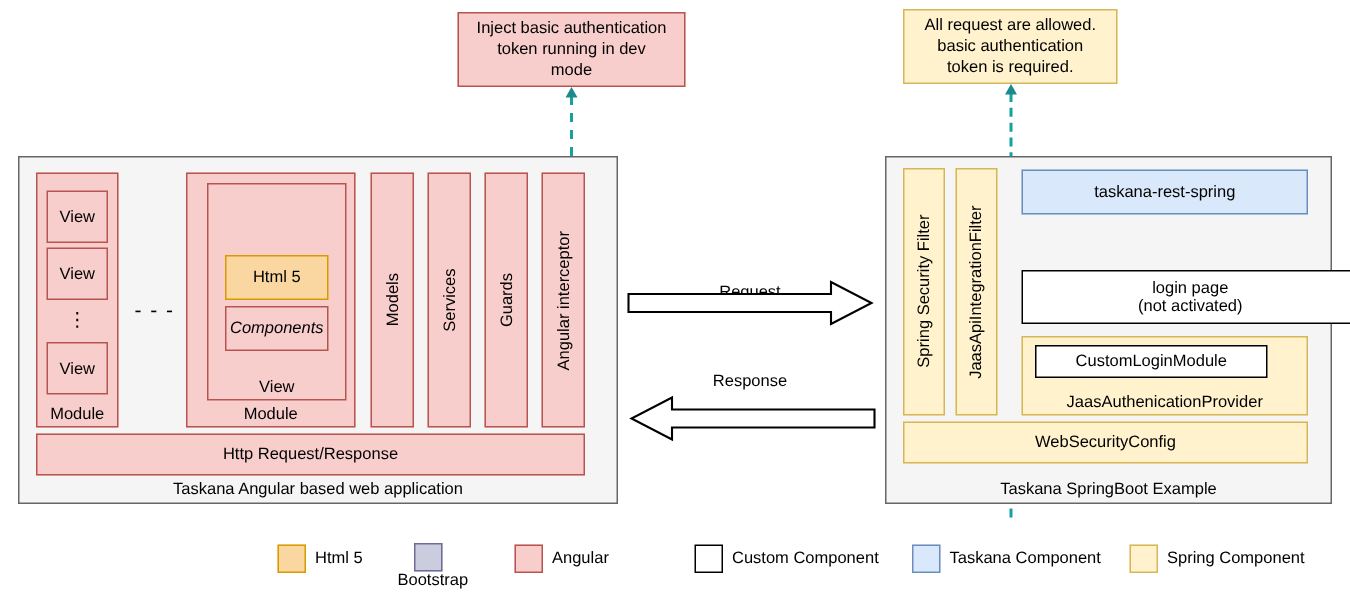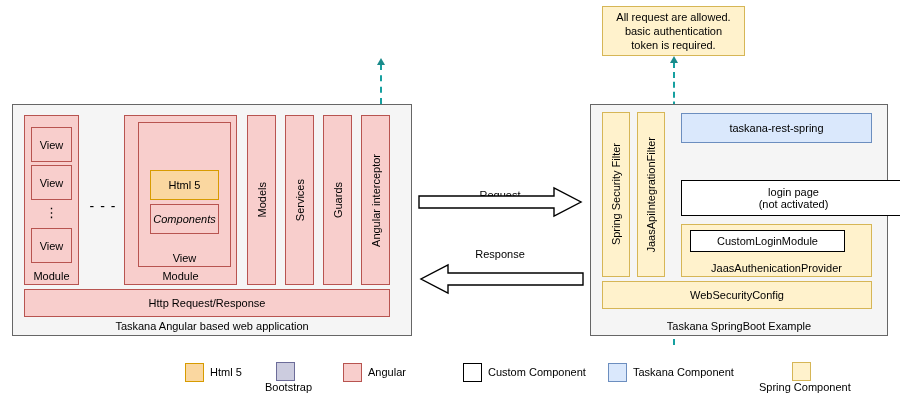--- a/index.html
+++ b/index.html
@@ -135,20 +135,25 @@
     text-align: center;
     line-height: 1;
   }
   svg { display: block; }
 </style>
 </head>
 <body>
 
 <div id="canvas">
 
+  <div class="abs angular callout ctr" style="left:305px; top:8px; width:152px; height:50px; flex-direction:column; justify-content:center;">
+    <div>Inject basic authentication</div>
+    <div>token running in dev</div>
+    <div>mode</div>
+  </div>
   <div class="dashline" style="left:380px; top:64px; height:40px;"></div>
   <div class="dashhead" style="left:377px; top:58px;"></div>
 
   <div class="abs spring callout ctr" style="left:602px; top:6px; width:143px; height:50px; flex-direction:column; justify-content:center;">
     <div>All request are allowed.</div>
     <div>basic authentication</div>
     <div>token is required.</div>
   </div>
   <div class="dashline" style="left:673px; top:62px; height:283px;"></div>
   <div class="dashhead" style="left:670px; top:56px;"></div>
@@ -246,20 +251,20 @@
     <div class="legend-item" style="left:463px; top:4px;">
       <span class="legend-swatch custom"></span>
       <span class="legend-text">Custom Component</span>
     </div>
 
     <div class="legend-item" style="left:608px; top:4px;">
       <span class="legend-swatch taskana"></span>
       <span class="legend-text">Taskana Component</span>
     </div>
 
-    <div class="legend-item" style="left:753px; top:4px;flex-direction:column;">
+    <div class="legend-item" style="left:753px; top:4px;">
       <span class="legend-swatch spring"></span>
       <span class="legend-text">Spring Component</span>
     </div>
 
   </div>
 
 </div>
 
 </body></html>

